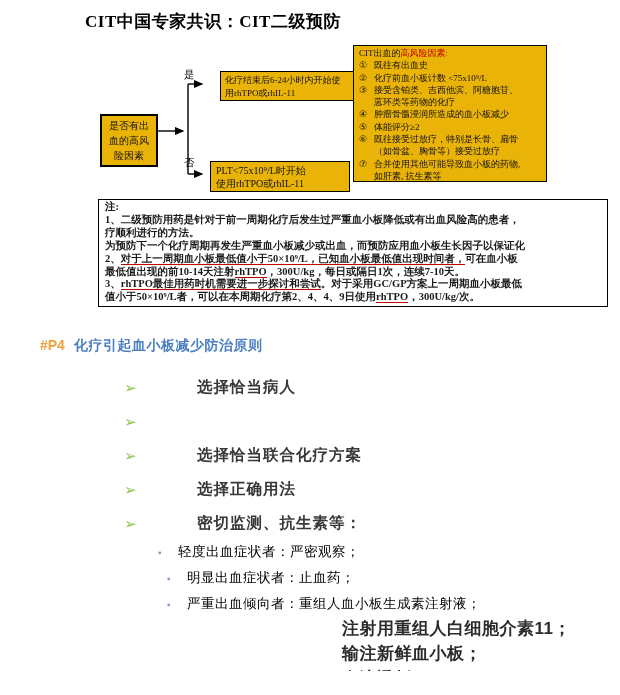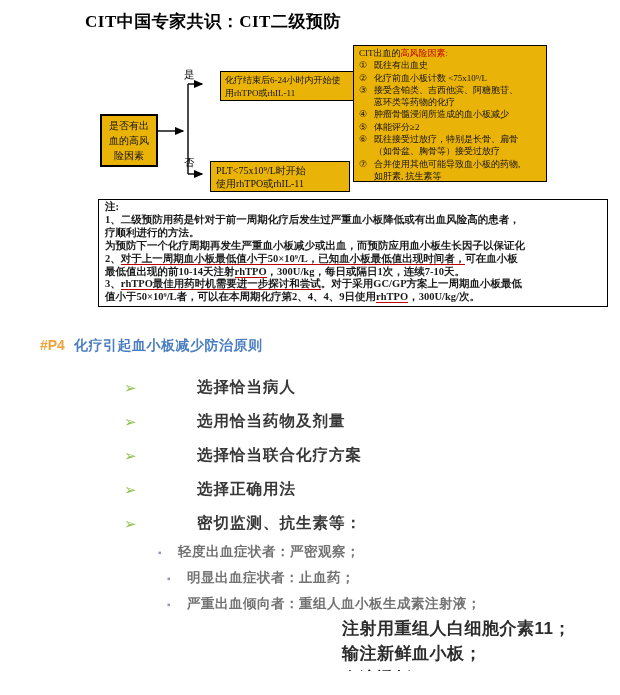--- a/index.html
+++ b/index.html
@@ -39,21 +39,21 @@
   
   .bullets{position:absolute;left:124px;top:377px;font-family:"Liberation Sans","DejaVu Sans",sans-serif;}
   .bullet{display:flex;align-items:center;height:21px;margin-bottom:13px;}
   .bullet .arrow{color:#8fc04c;font-size:15px;width:25px;flex:none;}
   .bullet .b-text{font-size:15.5px;font-weight:bold;color:#383838;letter-spacing:1px;margin-left:48px;}
 
   .subs{position:absolute;left:158px;top:543px;font-family:"Liberation Sans","DejaVu Sans",sans-serif;}
   .sub{display:flex;align-items:center;height:18px;margin-bottom:8px;}
   .sub.indent{padding-left:9px;}
   .sub .sq{color:#9494c8;font-size:10px;width:20px;flex:none;}
-  .sub .s-text{font-size:13.5px;font-weight:bold;color:#737373;letter-spacing:.5px;}
+  .sub .s-text{font-size:13.5px;font-weight:normal;color:#000000;letter-spacing:.5px;}
 
   .conts{position:absolute;left:342px;top:617px;font-family:"Liberation Sans","DejaVu Sans",sans-serif;}
   .cont{height:18px;margin-bottom:7px;font-size:17px;font-weight:bold;color:#2b2b2b;letter-spacing:.5px;}
 </style>
 </head>
 <body>
 
 <div class="page">
 
   <div class="doc-title">CIT中国专家共识：CIT二级预防</div>
@@ -145,21 +145,20 @@
     <span class="section-tag">#P4</span><span class="section-title">化疗引起血小板减少防治原则</span>
   </div>
 
   <div class="bullets" id="bullets">
       <div class="bullet">
         <span class="arrow">➢</span>
         <span class="b-text">选择恰当病人</span>
       </div>
       <div class="bullet">
         <span class="arrow">➢</span>
-        <span class="b-text">选用恰当药物及剂量</span>
       </div>
       <div class="bullet">
         <span class="arrow">➢</span>
         <span class="b-text">选择恰当联合化疗方案</span>
       </div>
       <div class="bullet">
         <span class="arrow">➢</span>
         <span class="b-text">选择正确用法</span>
       </div>
       <div class="bullet">

